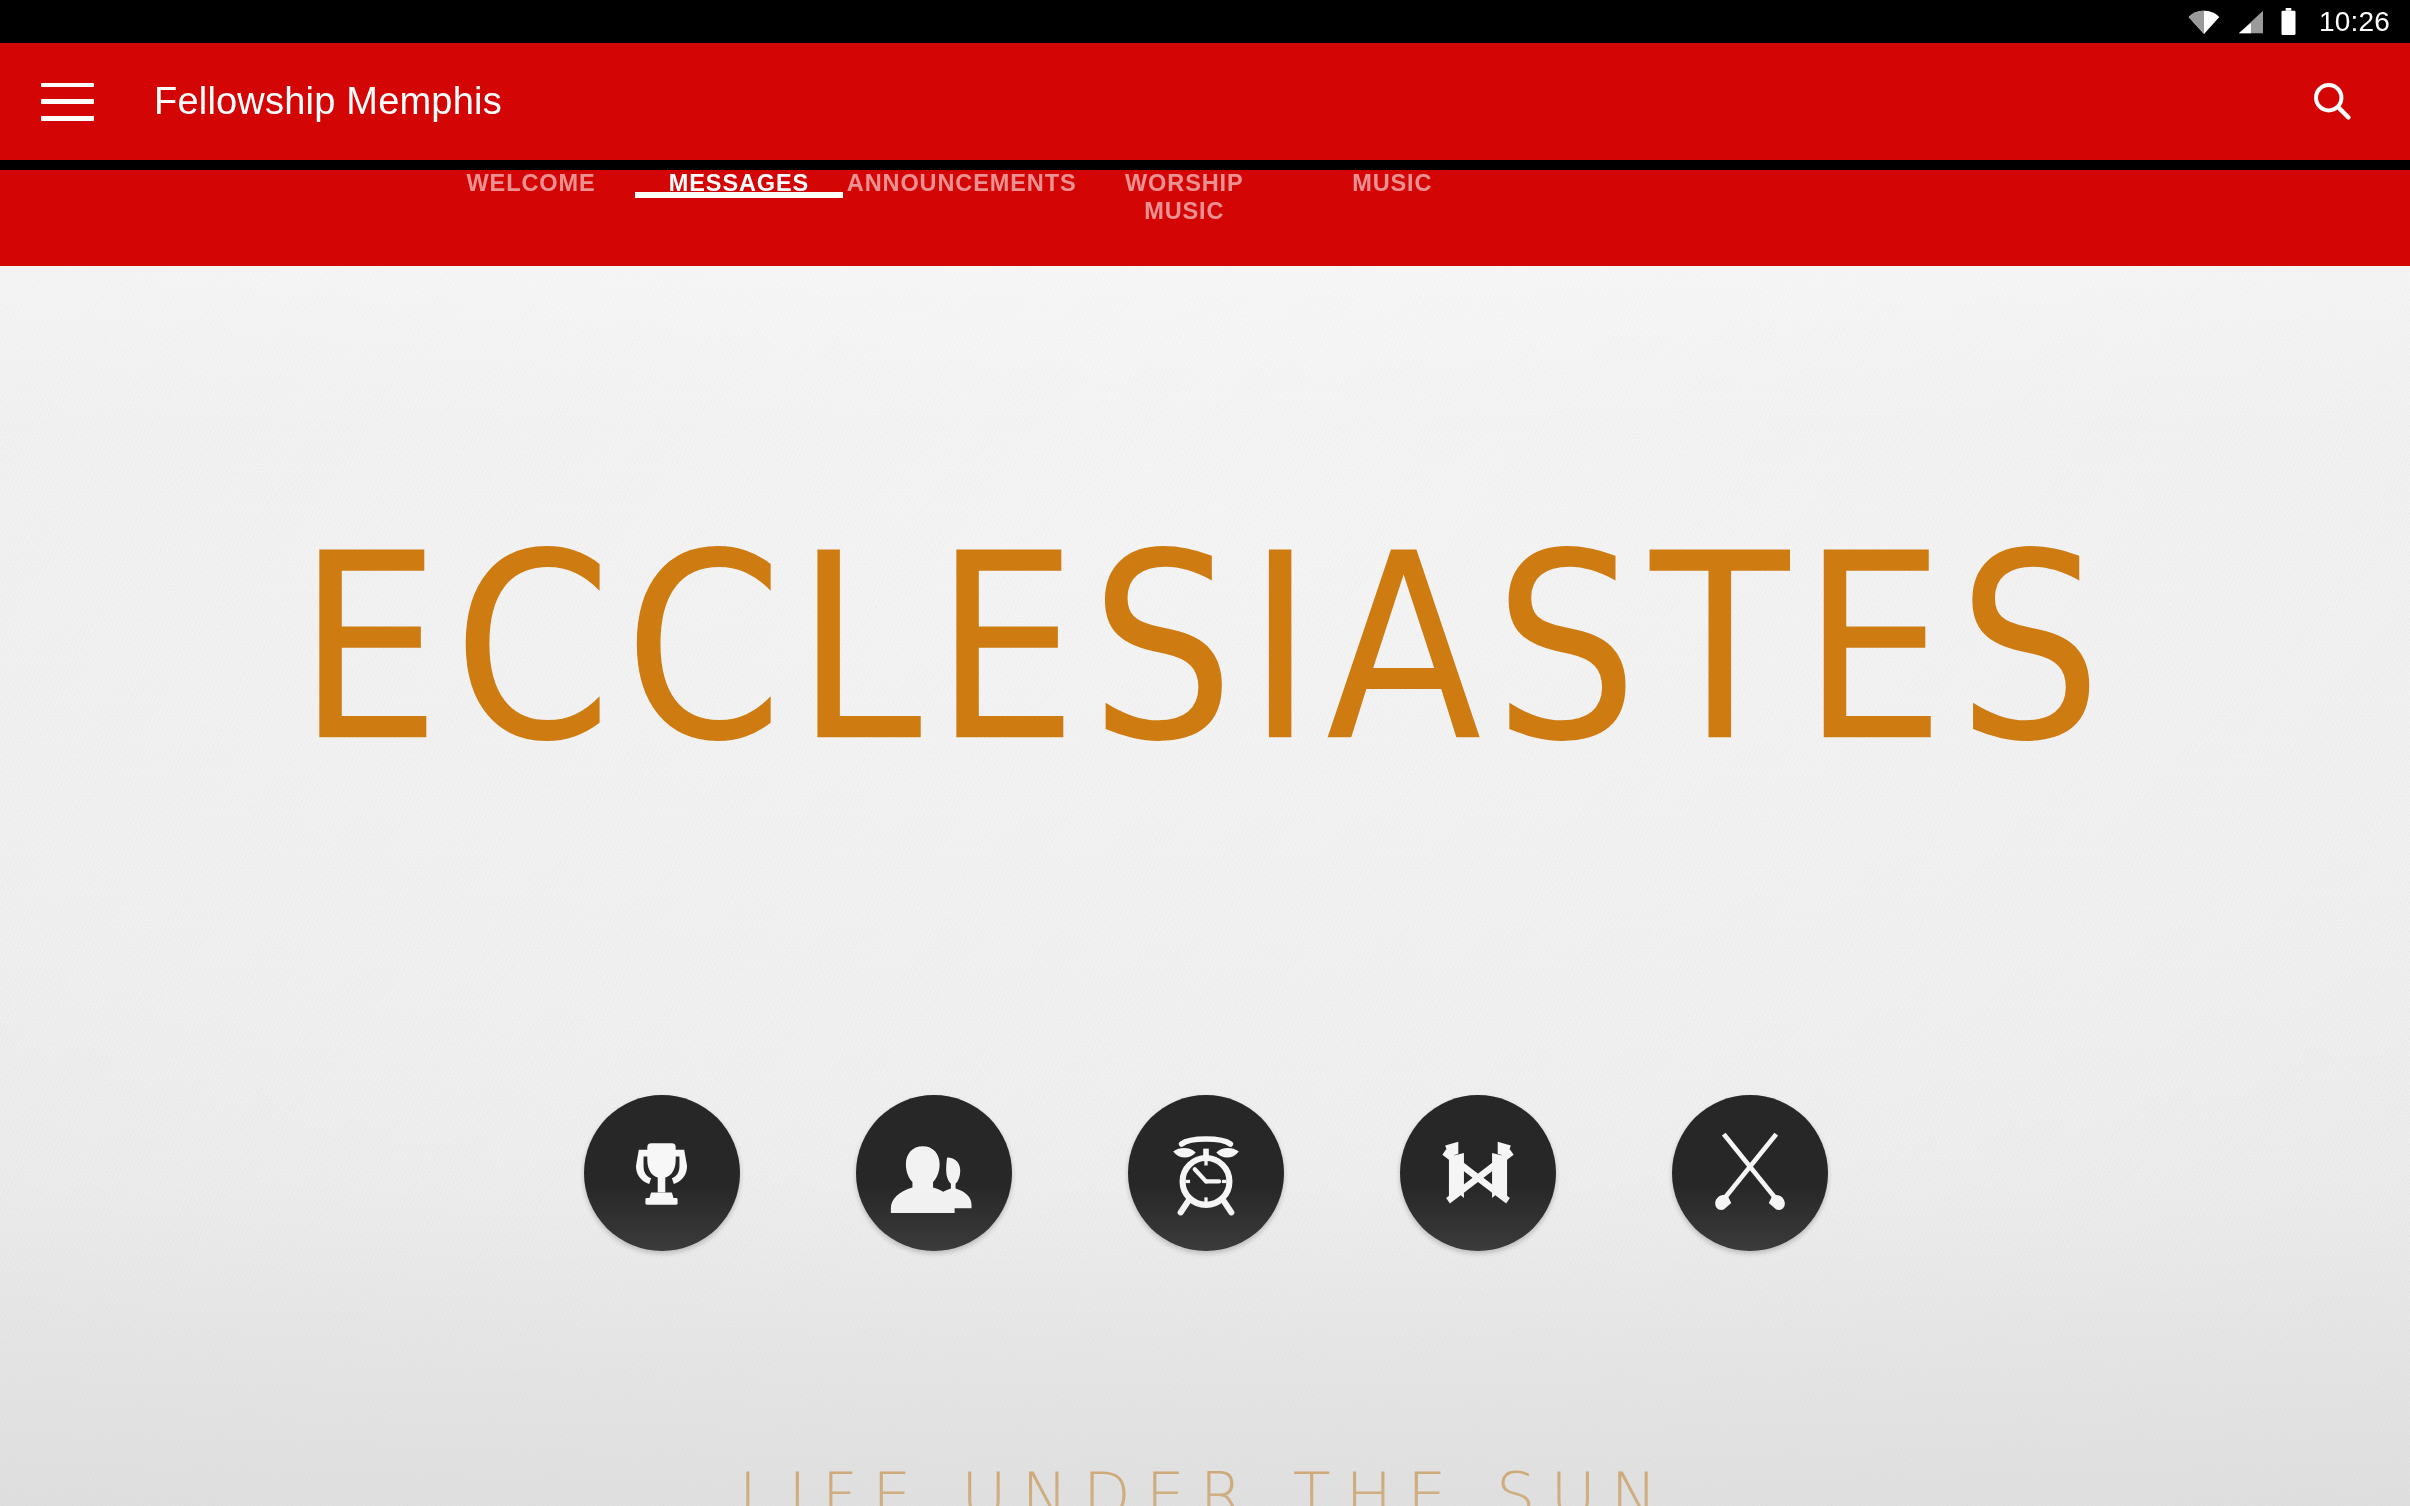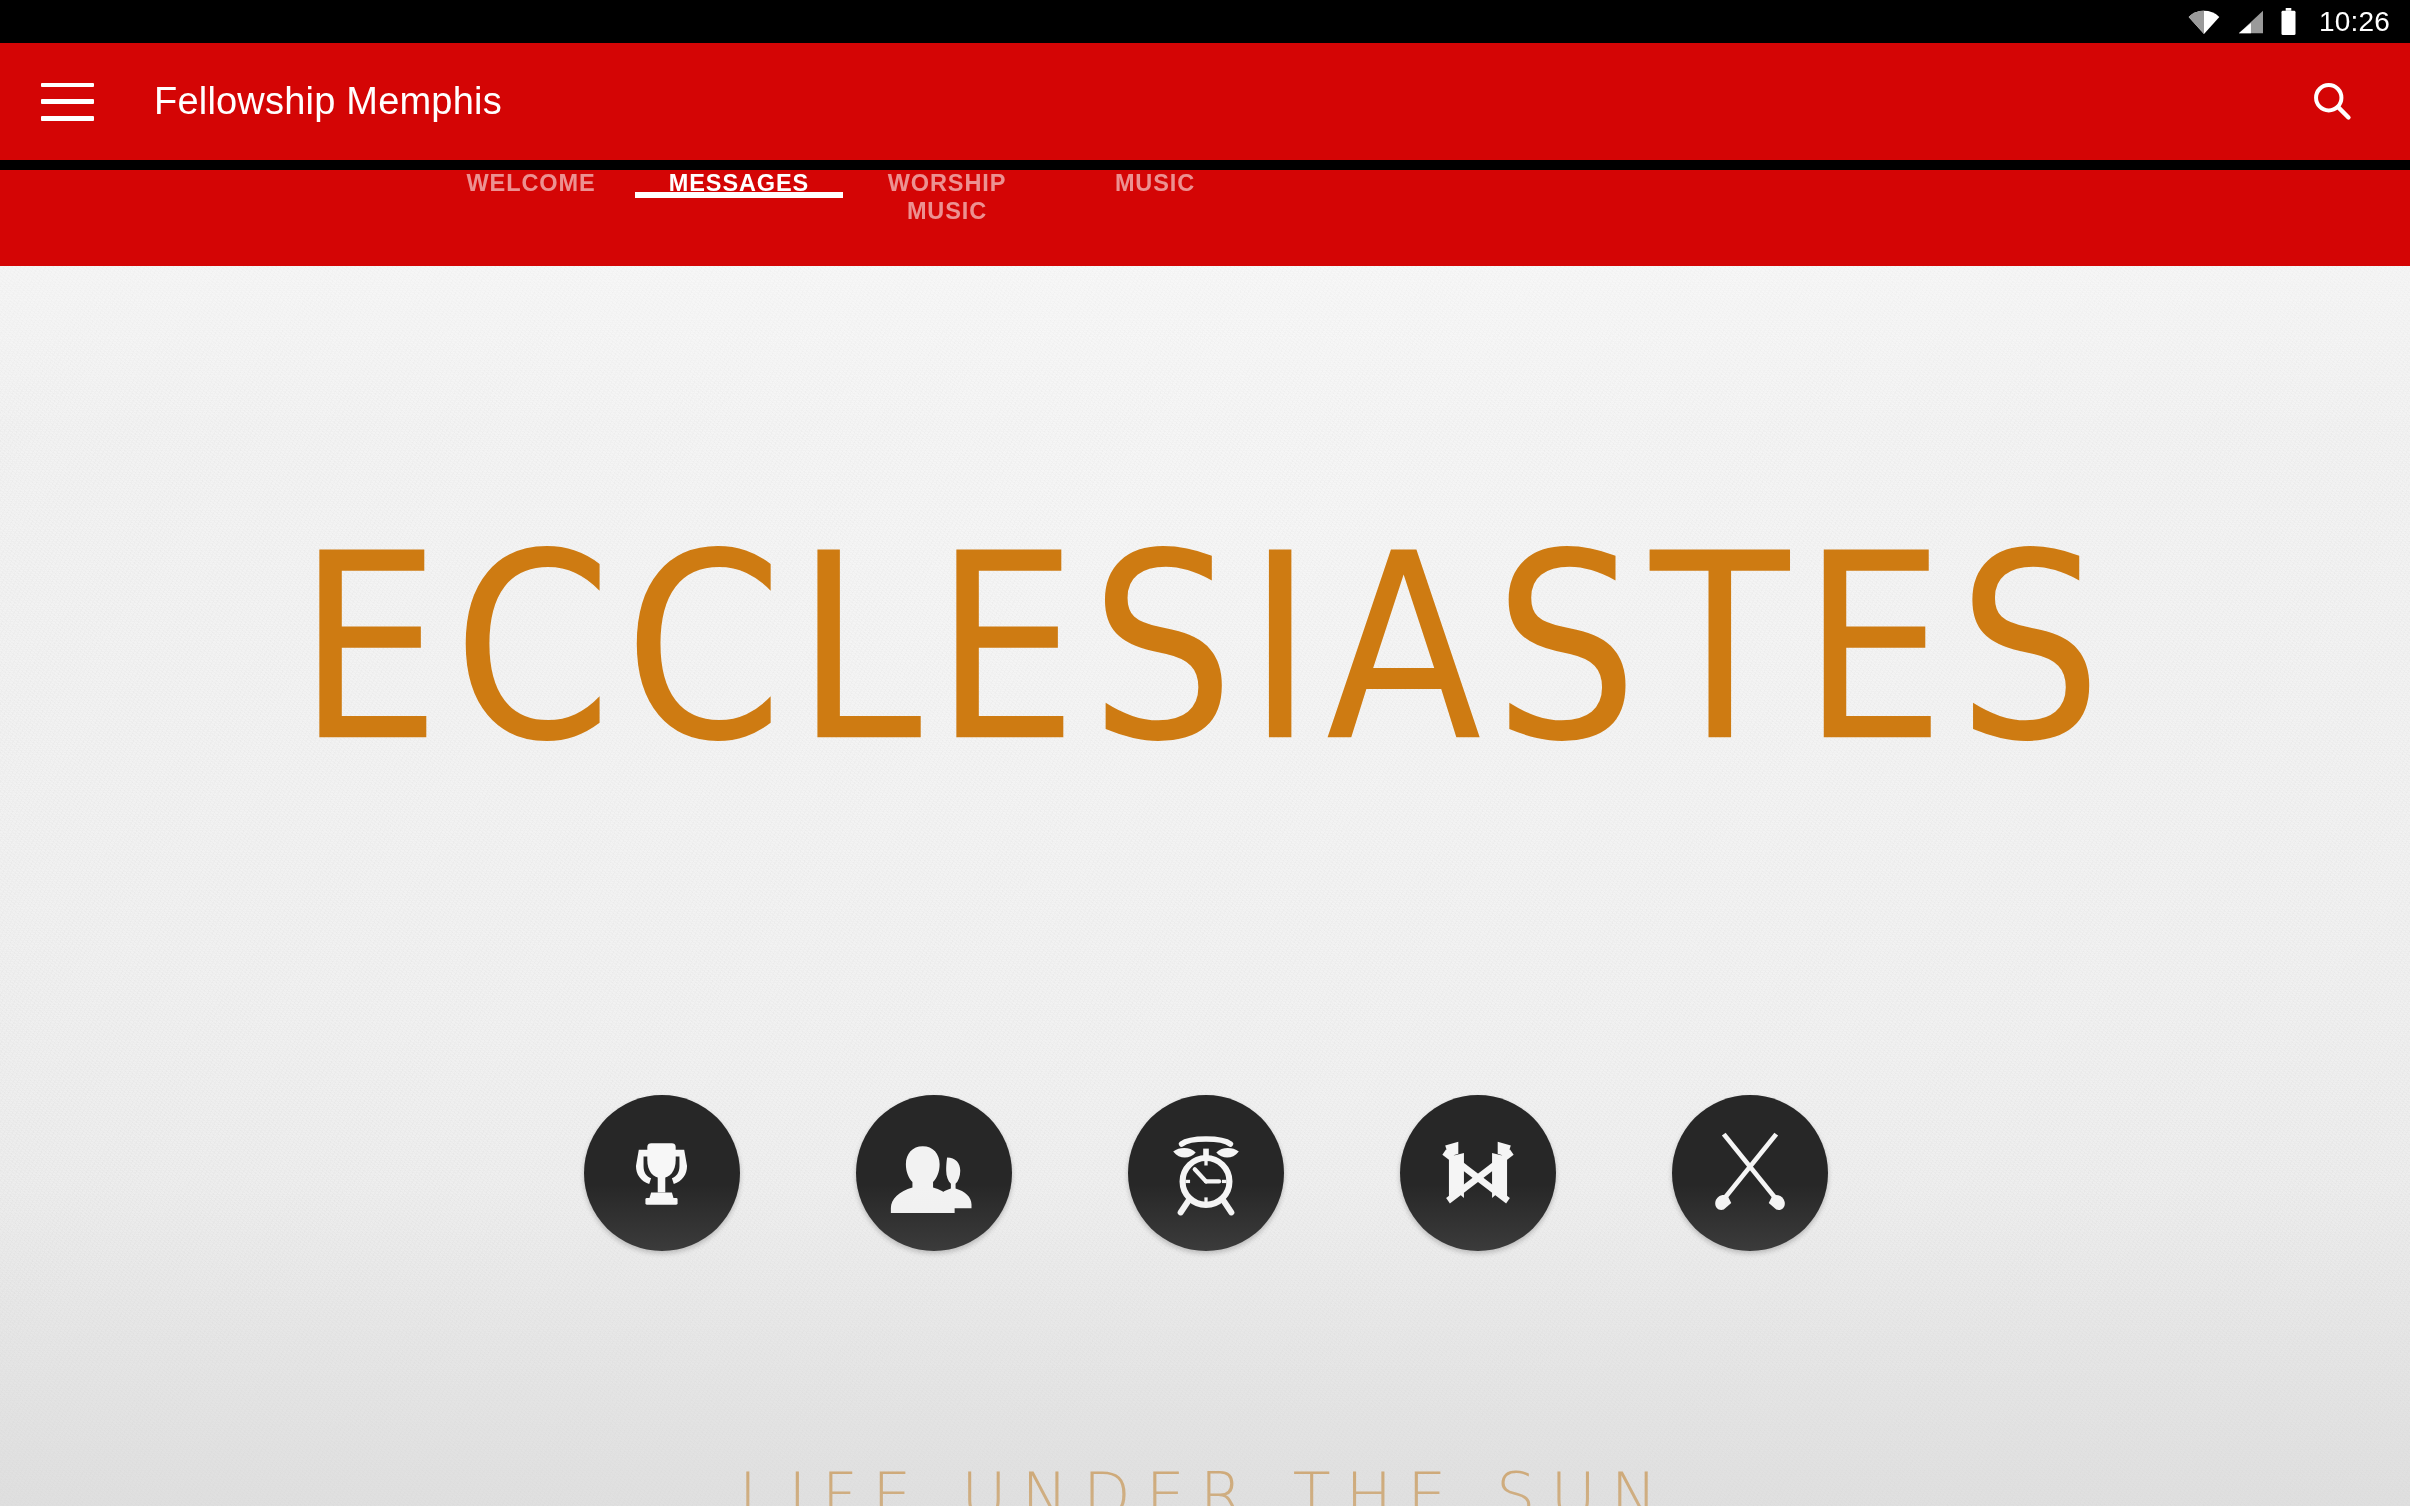--- a/index.html
+++ b/index.html
@@ -201,20 +201,23 @@
   </div>
 
   <div class="tabbar">
     <div class="tab">
       <span class="tab-label">WELCOME</span>
     </div>
     <div class="tab active">
       <span class="tab-label">MESSAGES</span>
     </div>
     <div class="tab">
+      <span class="tab-label">ANNOUNCEMENTS</span>
+    </div>
+    <div class="tab">
       <span class="tab-label">WORSHIP
 MUSIC</span>
     </div>
     <div class="tab">
       <span class="tab-label">MUSIC</span>
     </div>
   </div>
 
   <div class="content">
     <div class="paper"></div>

